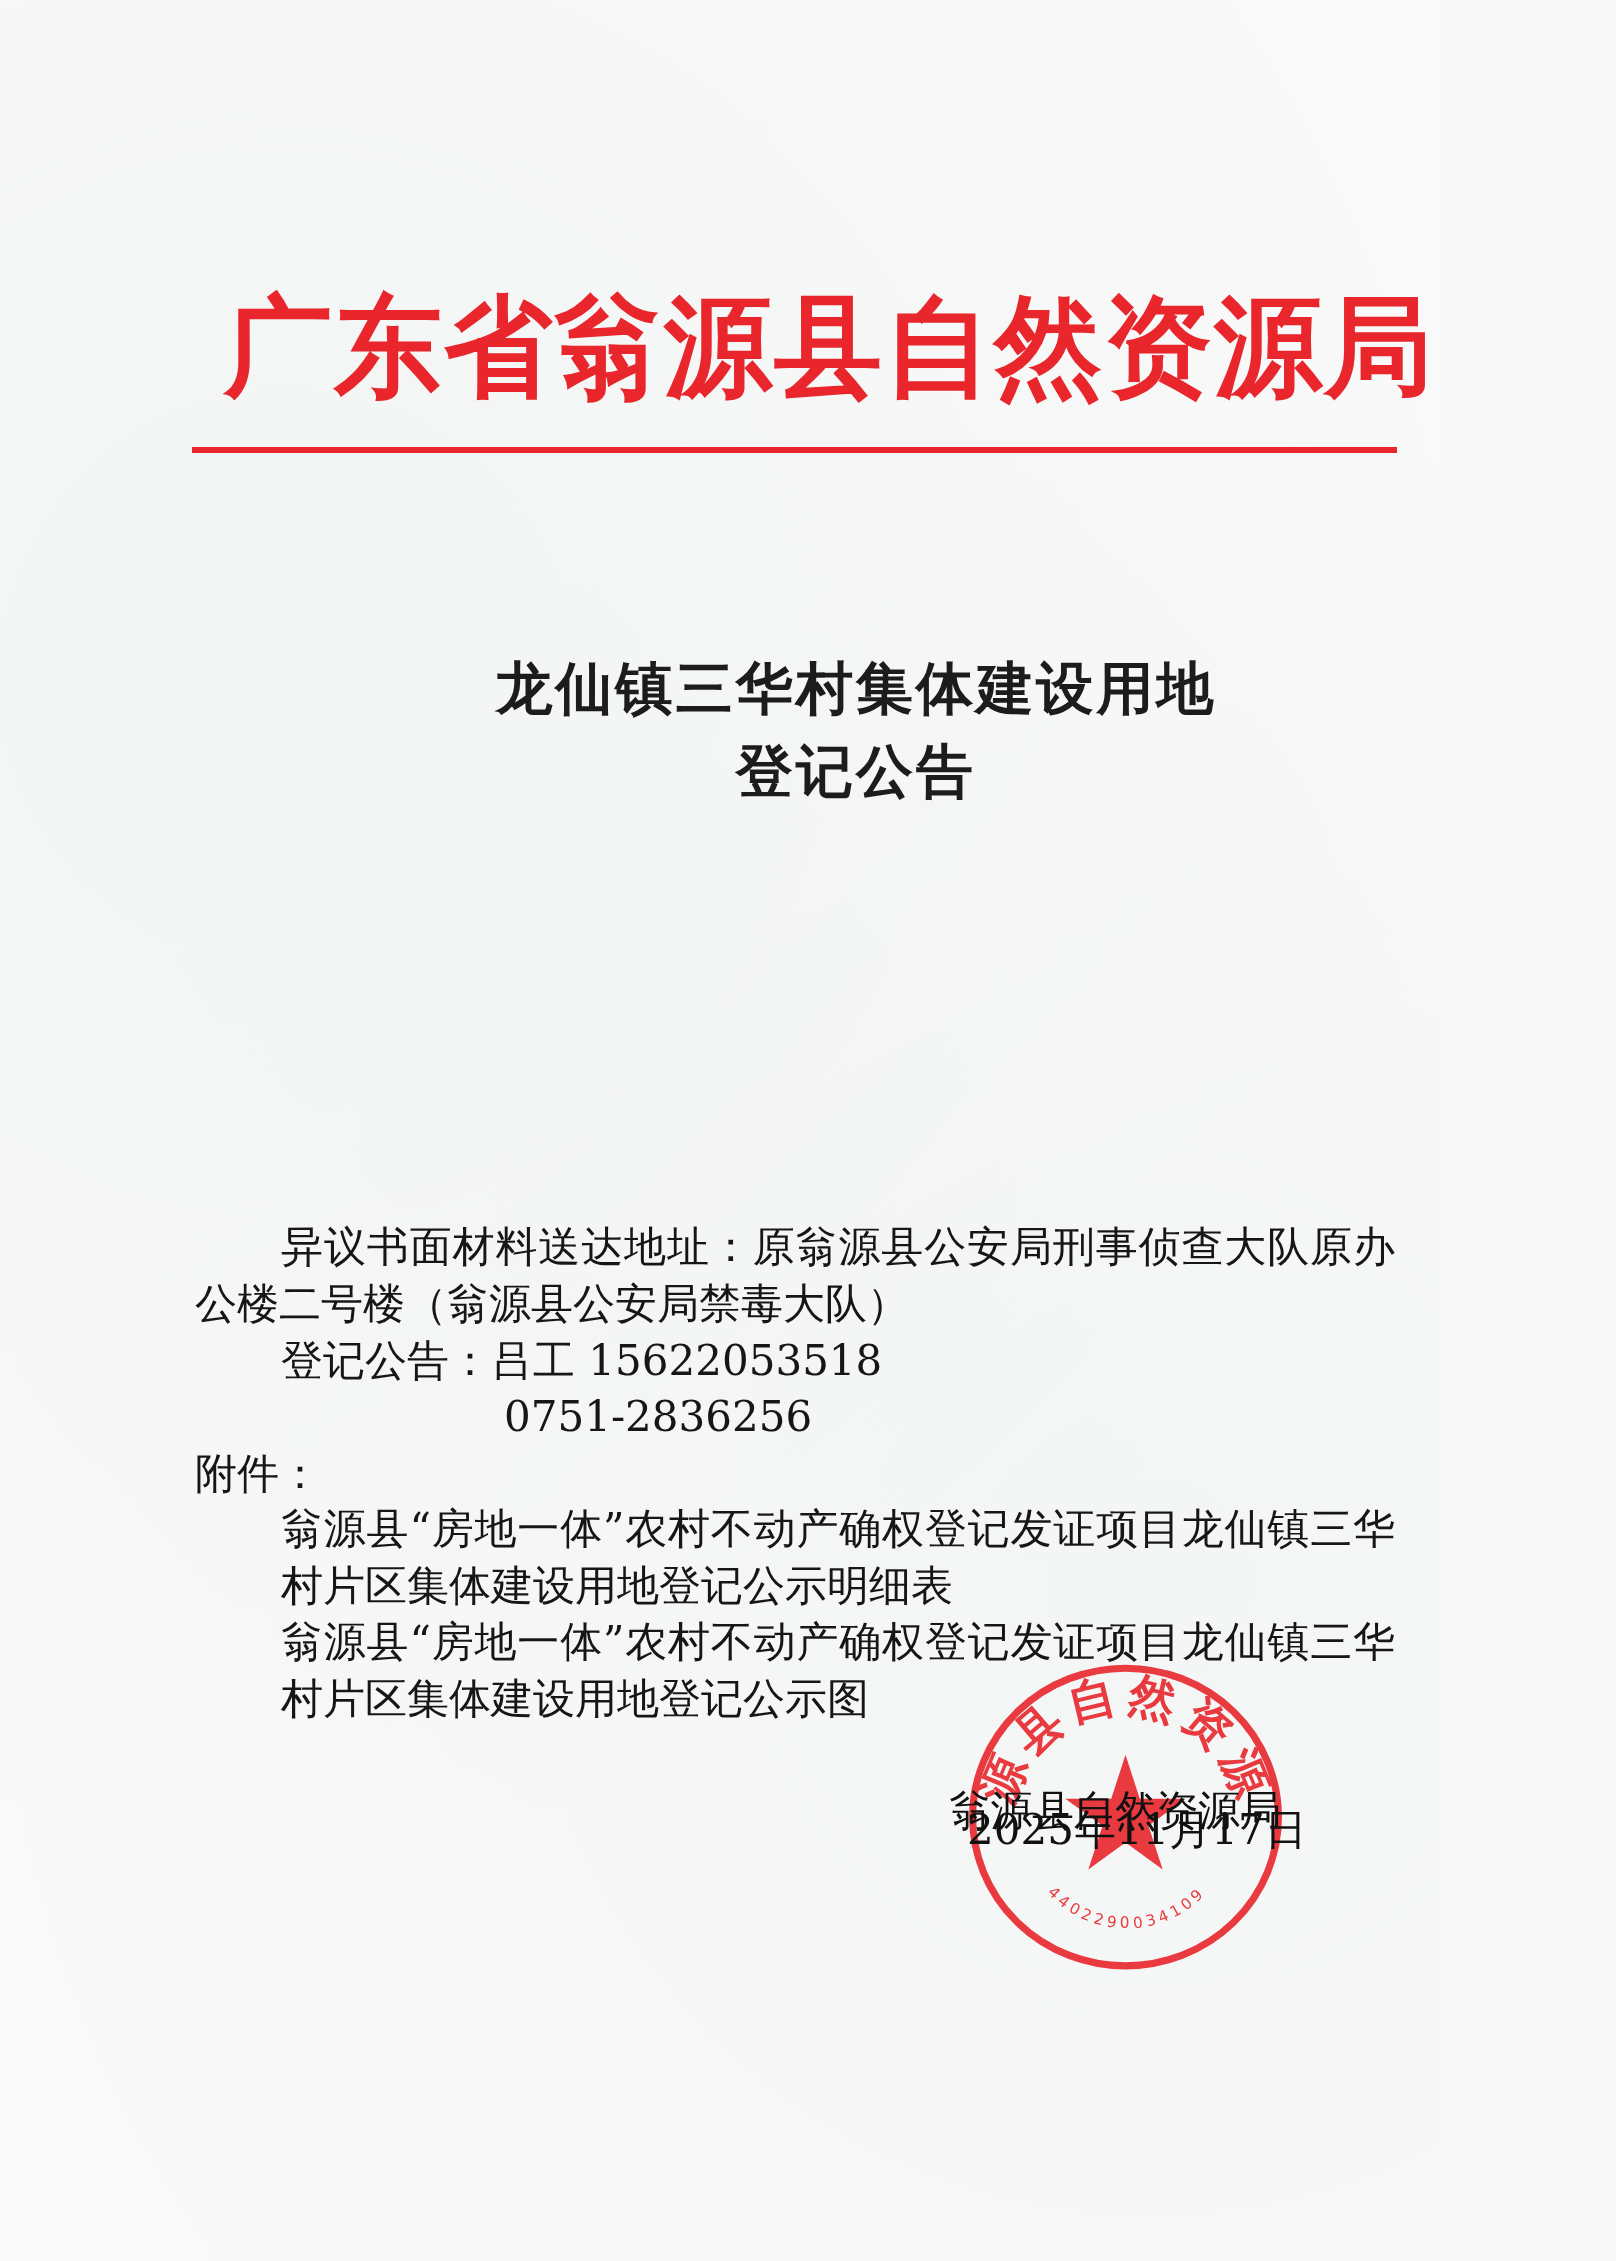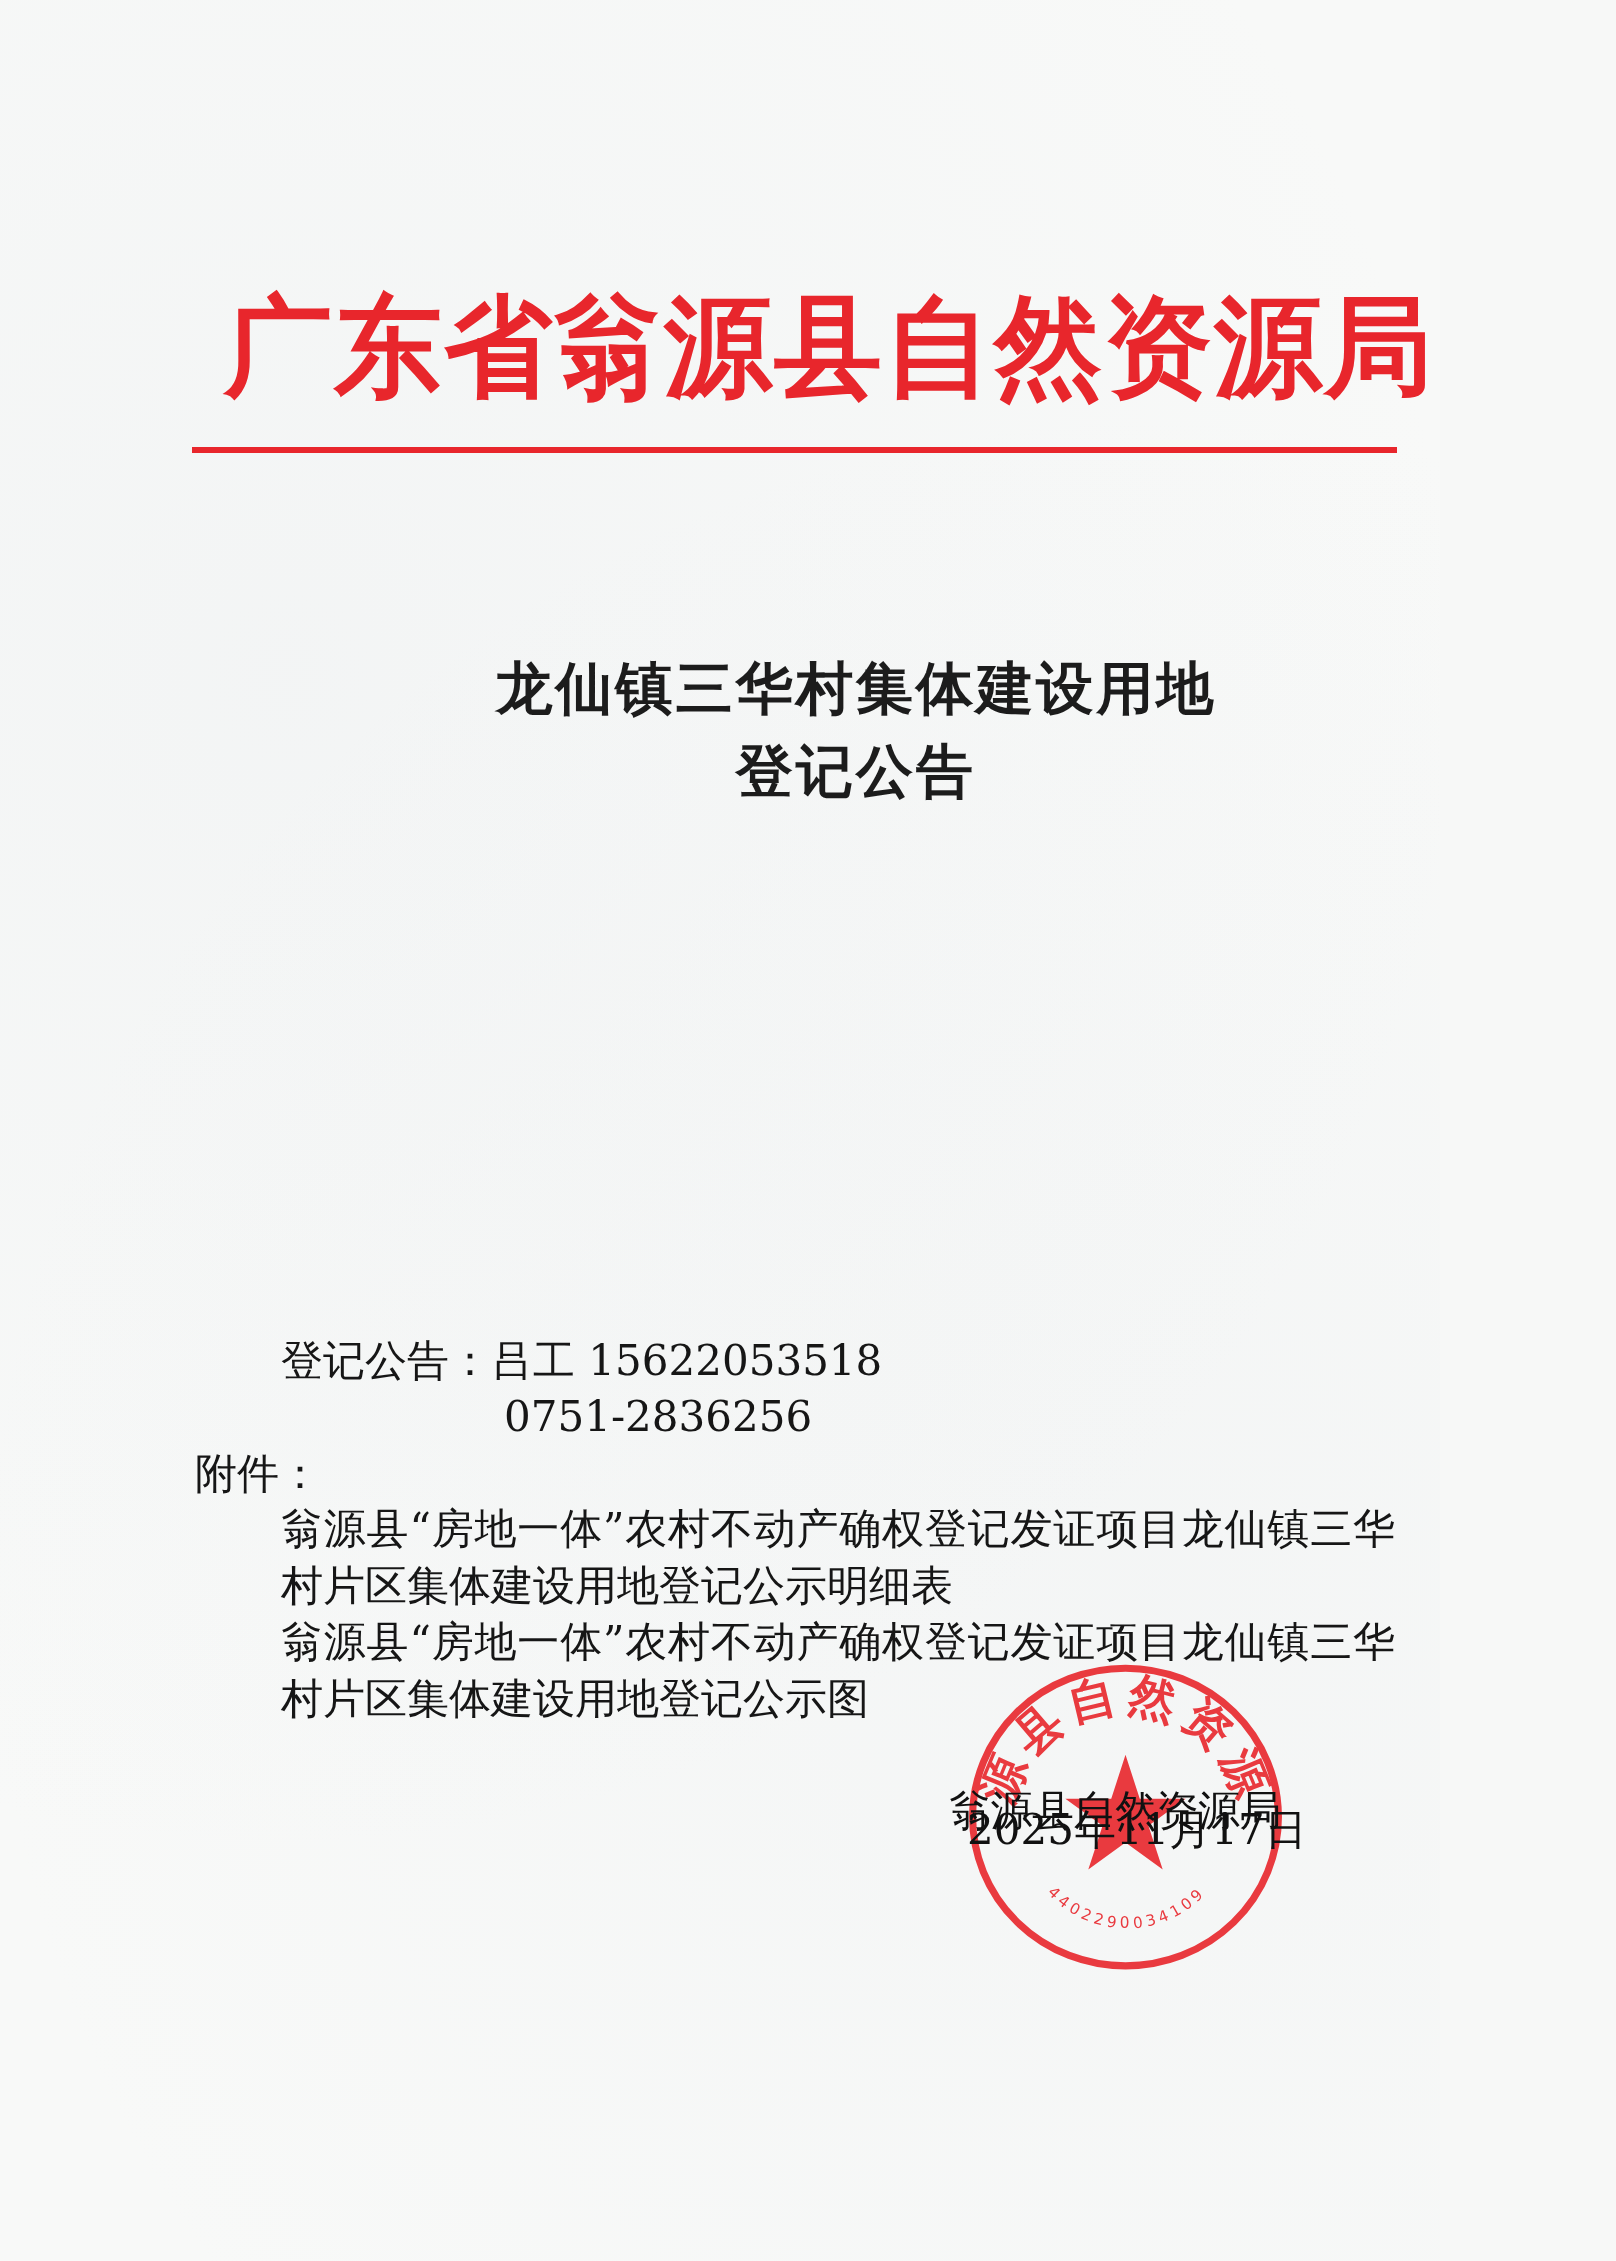--- a/index.html
+++ b/index.html
@@ -147,20 +147,21 @@
 
 <div class="paper">
 
   <div class="letterhead">广东省翁源县自然资源局</div>
   <div class="red-rule"></div>
 
   <div class="title line1">龙仙镇三华村集体建设用地</div>
   <div class="title line2">登记公告</div>
 
 
+  <div class="body-text para-address">异议书面材料送达地址：原翁源县公安局刑事侦查大队原办公楼二号楼（翁源县公安局禁毒大队）</div>
 
   <div class="contact-row r1">
     <span>登记公告：</span><span>吕工</span>&nbsp;<span>15622053518</span>
   </div>
   <div class="contact-row r2">
     <span>0751-2836256</span>
   </div>
 
   <div class="annex-label">附件：</div>
   <div class="annex-item a2">翁源县“房地一体”农村不动产确权登记发证项目龙仙镇三华村片区集体建设用地登记公示图</div>

